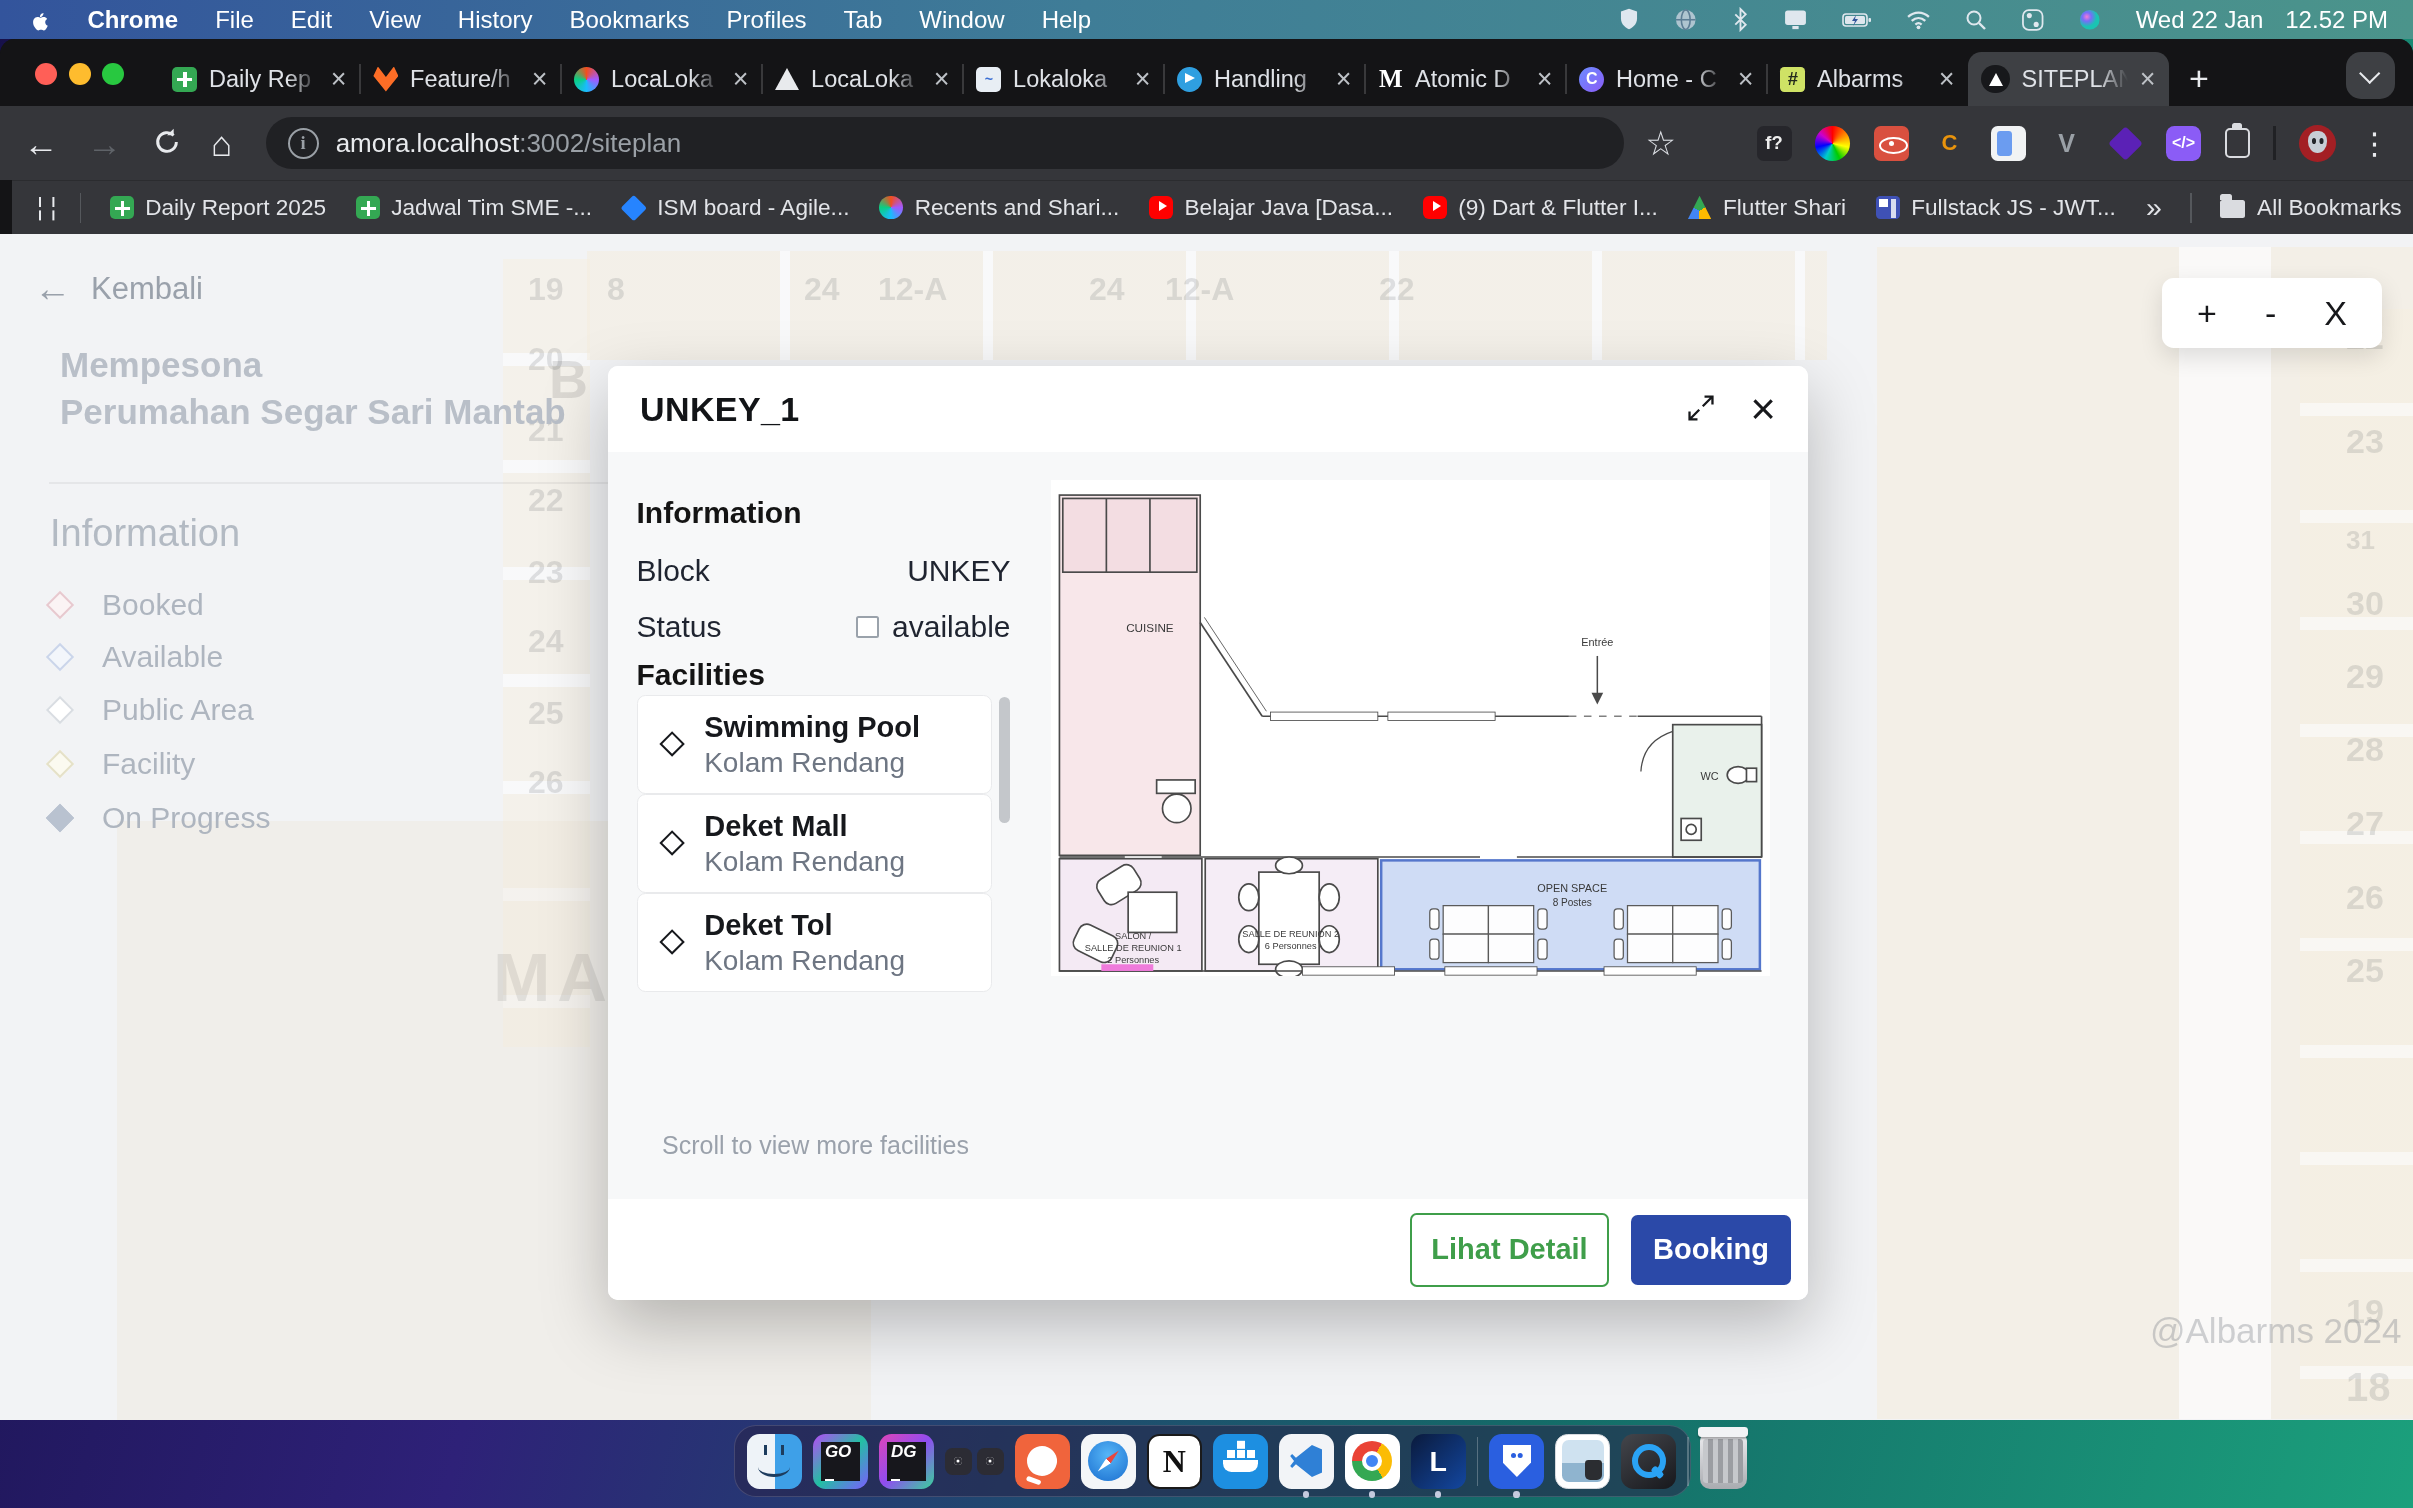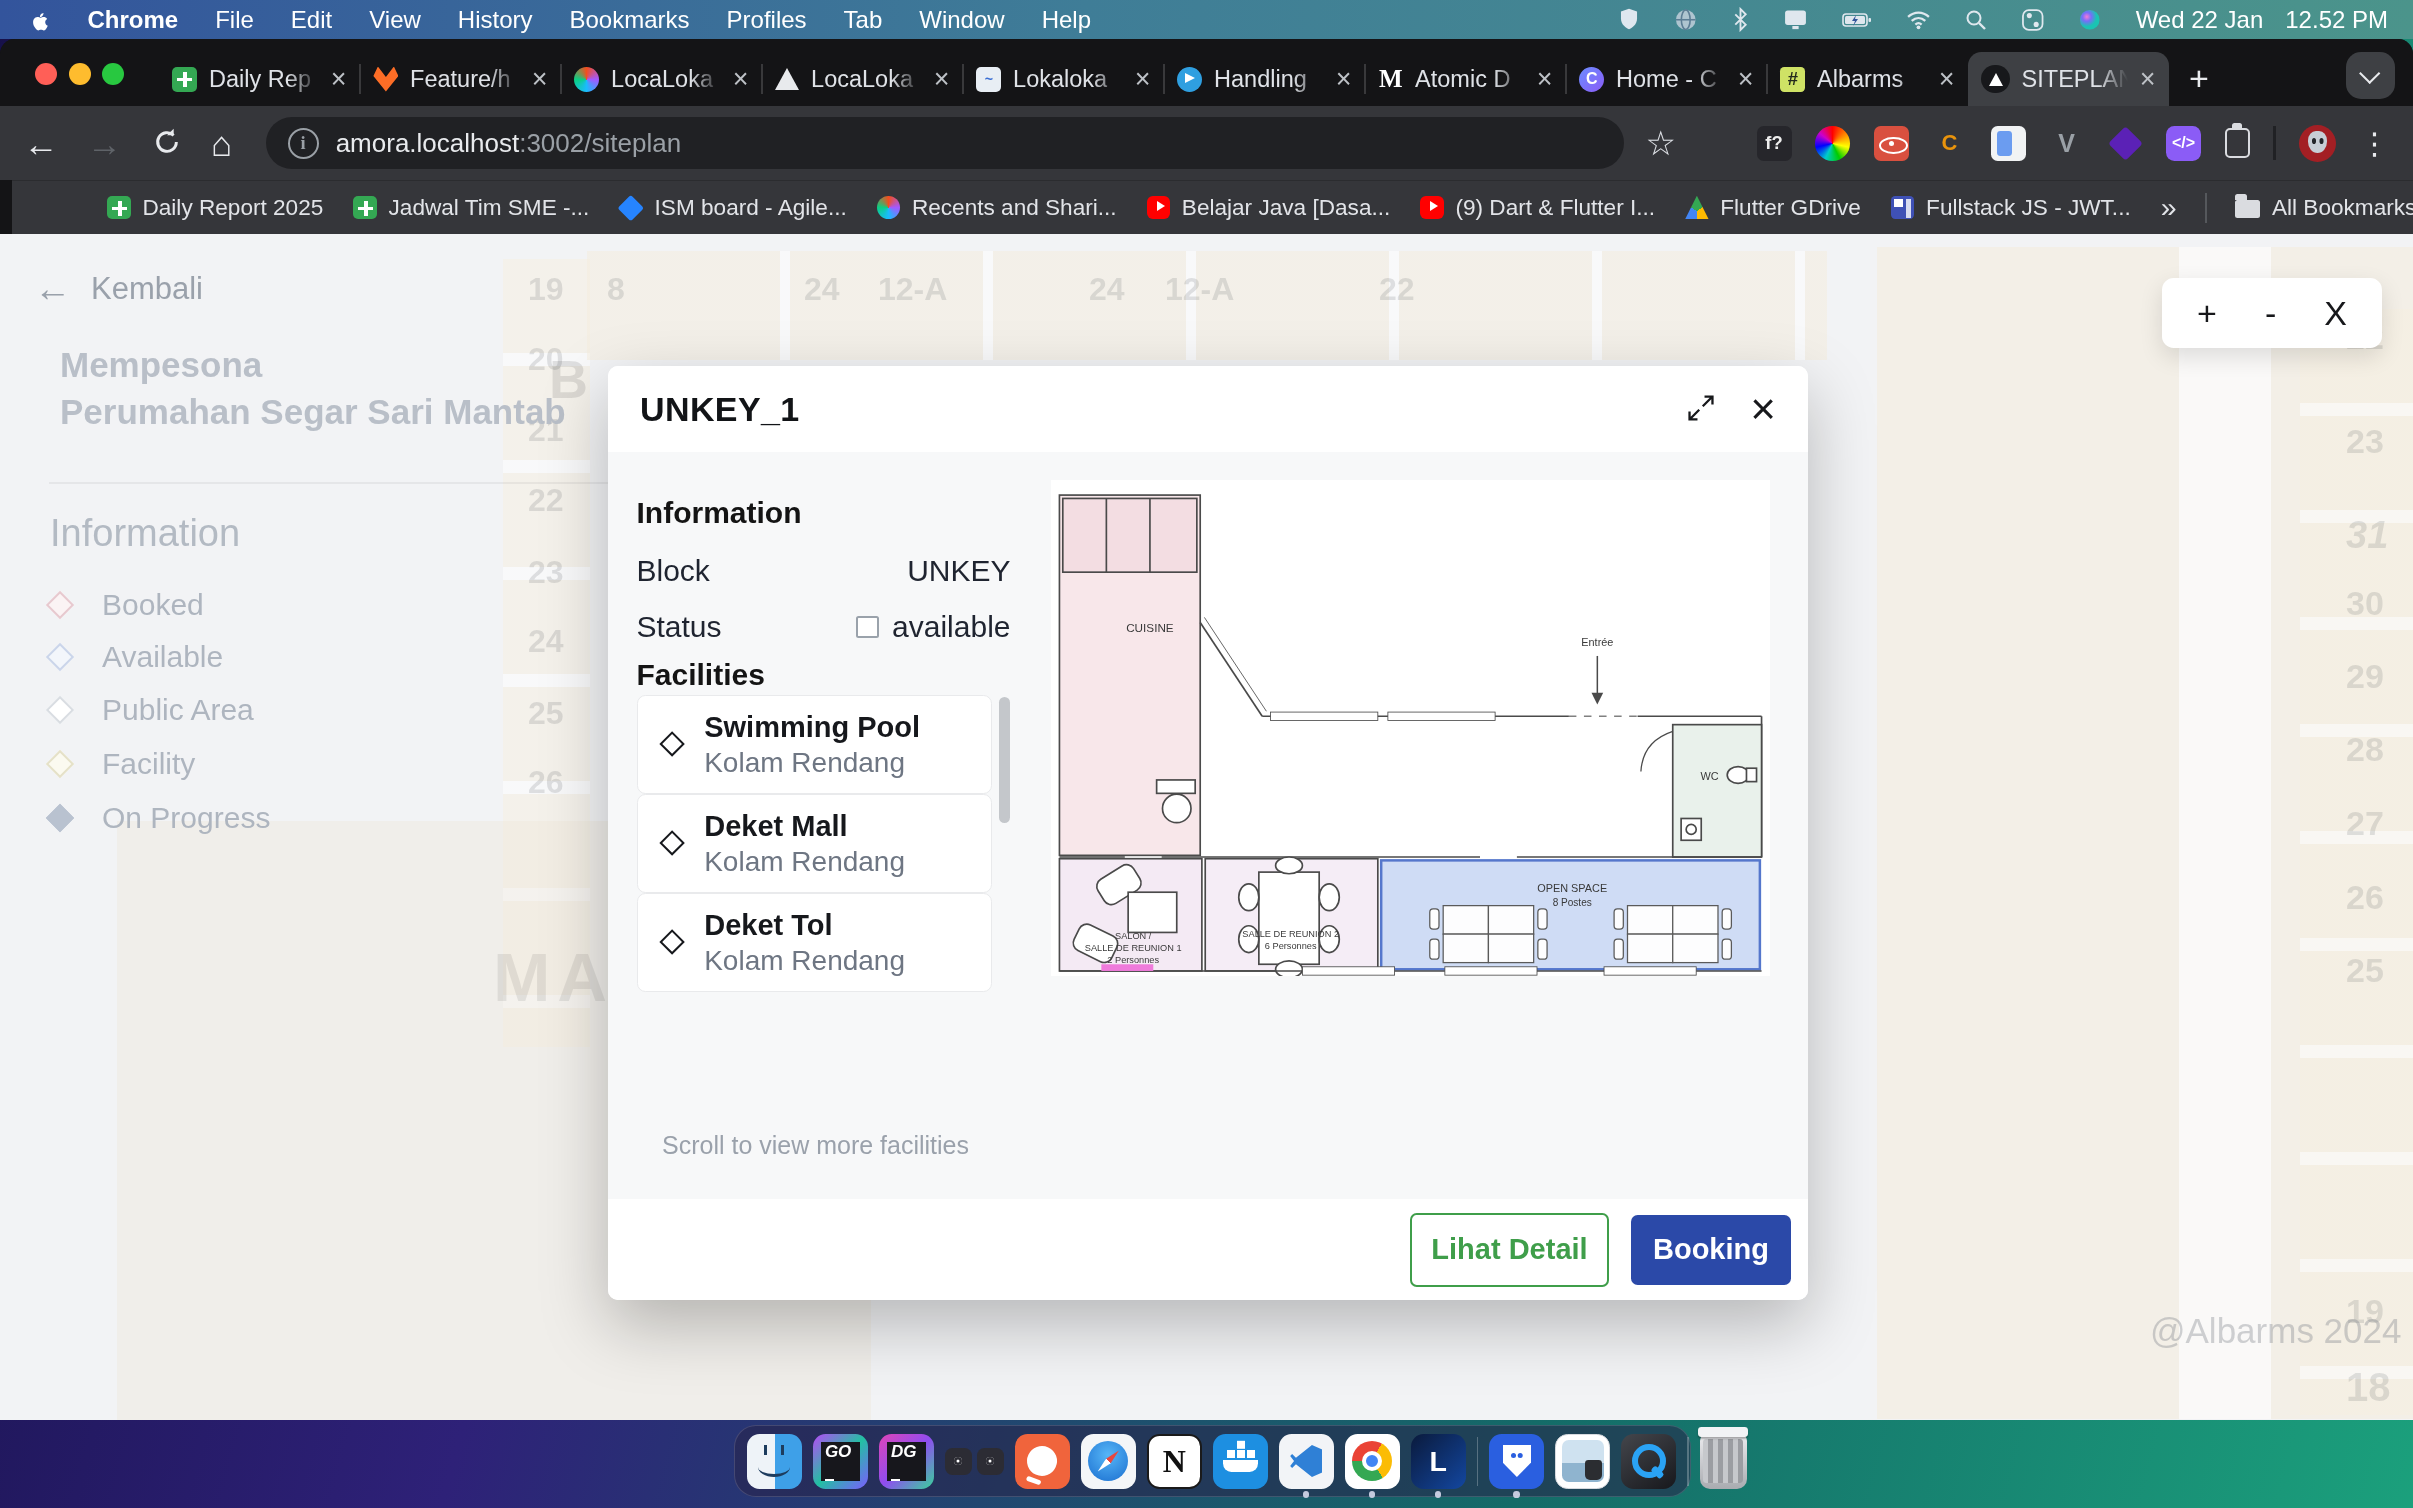--- a/index.html
+++ b/index.html
@@ -409,21 +409,21 @@
     <span class="bm">
         <span class="fav fav-yt"></span>
         <span>Belajar Java [Dasa...</span>
       </span>
     <span class="bm">
         <span class="fav fav-yt"></span>
         <span>(9) Dart &amp; Flutter I...</span>
       </span>
     <span class="bm">
         <span class="fav fav-gdrive"></span>
-        <span>Flutter GDrive</span>
+        <span>Flutter Shari</span>
       </span>
     <span class="bm">
         <span class="fav fav-fs"></span>
         <span>Fullstack JS - JWT...</span>
       </span>
     <span style="margin-left:auto;display:flex;align-items:center;gap:28.5px;">
       <span style="font-size:28.5px;">»</span>
       <span class="bmdiv"></span>
       <span class="bm">
           <span class="folder"></span>
@@ -453,21 +453,21 @@
 
     <span class="faintnum" style="left:607px;top:37px;font-size:32px;">8</span>
     <span class="faintnum" style="left:804px;top:37px;font-size:32px;">24</span>
     <span class="faintnum" style="left:878px;top:37px;font-size:32px;">12-A</span>
     <span class="faintnum" style="left:1089px;top:37px;font-size:32px;">24</span>
     <span class="faintnum" style="left:1165px;top:37px;font-size:32px;">12-A</span>
     <span class="faintnum" style="left:1379px;top:37px;font-size:32px;">22</span>
 
     <span class="faintnum" style="left:2346px;top:84px;font-size:34px;">22</span>
     <span class="faintnum" style="left:2346px;top:188px;font-size:34px;">23</span>
-    <span class="faintnum" style="left:2346px;top:280px;font-size:38px;font-style:italic;">31</span>
+    <span class="faintnum" style="left:2346px;top:291px;font-size:26px;">31</span>
     <span class="faintnum" style="left:2346px;top:350px;font-size:34px;">30</span>
     <span class="faintnum" style="left:2346px;top:423px;font-size:34px;">29</span>
     <span class="faintnum" style="left:2346px;top:496px;font-size:34px;">28</span>
     <span class="faintnum" style="left:2346px;top:570px;font-size:34px;">27</span>
     <span class="faintnum" style="left:2346px;top:644px;font-size:34px;">26</span>
     <span class="faintnum" style="left:2346px;top:717px;font-size:34px;">25</span>
     <span class="faintnum" style="left:2346px;top:1058px;font-size:34px;">19</span>
     <span class="faintnum" style="left:2346px;top:1131px;font-size:40px;">18</span>
 
     <span class="faintnum" style="left:493px;top:704px;font-size:69px;letter-spacing:6.7px;color:rgba(0,0,0,.08);">MAS</span>

